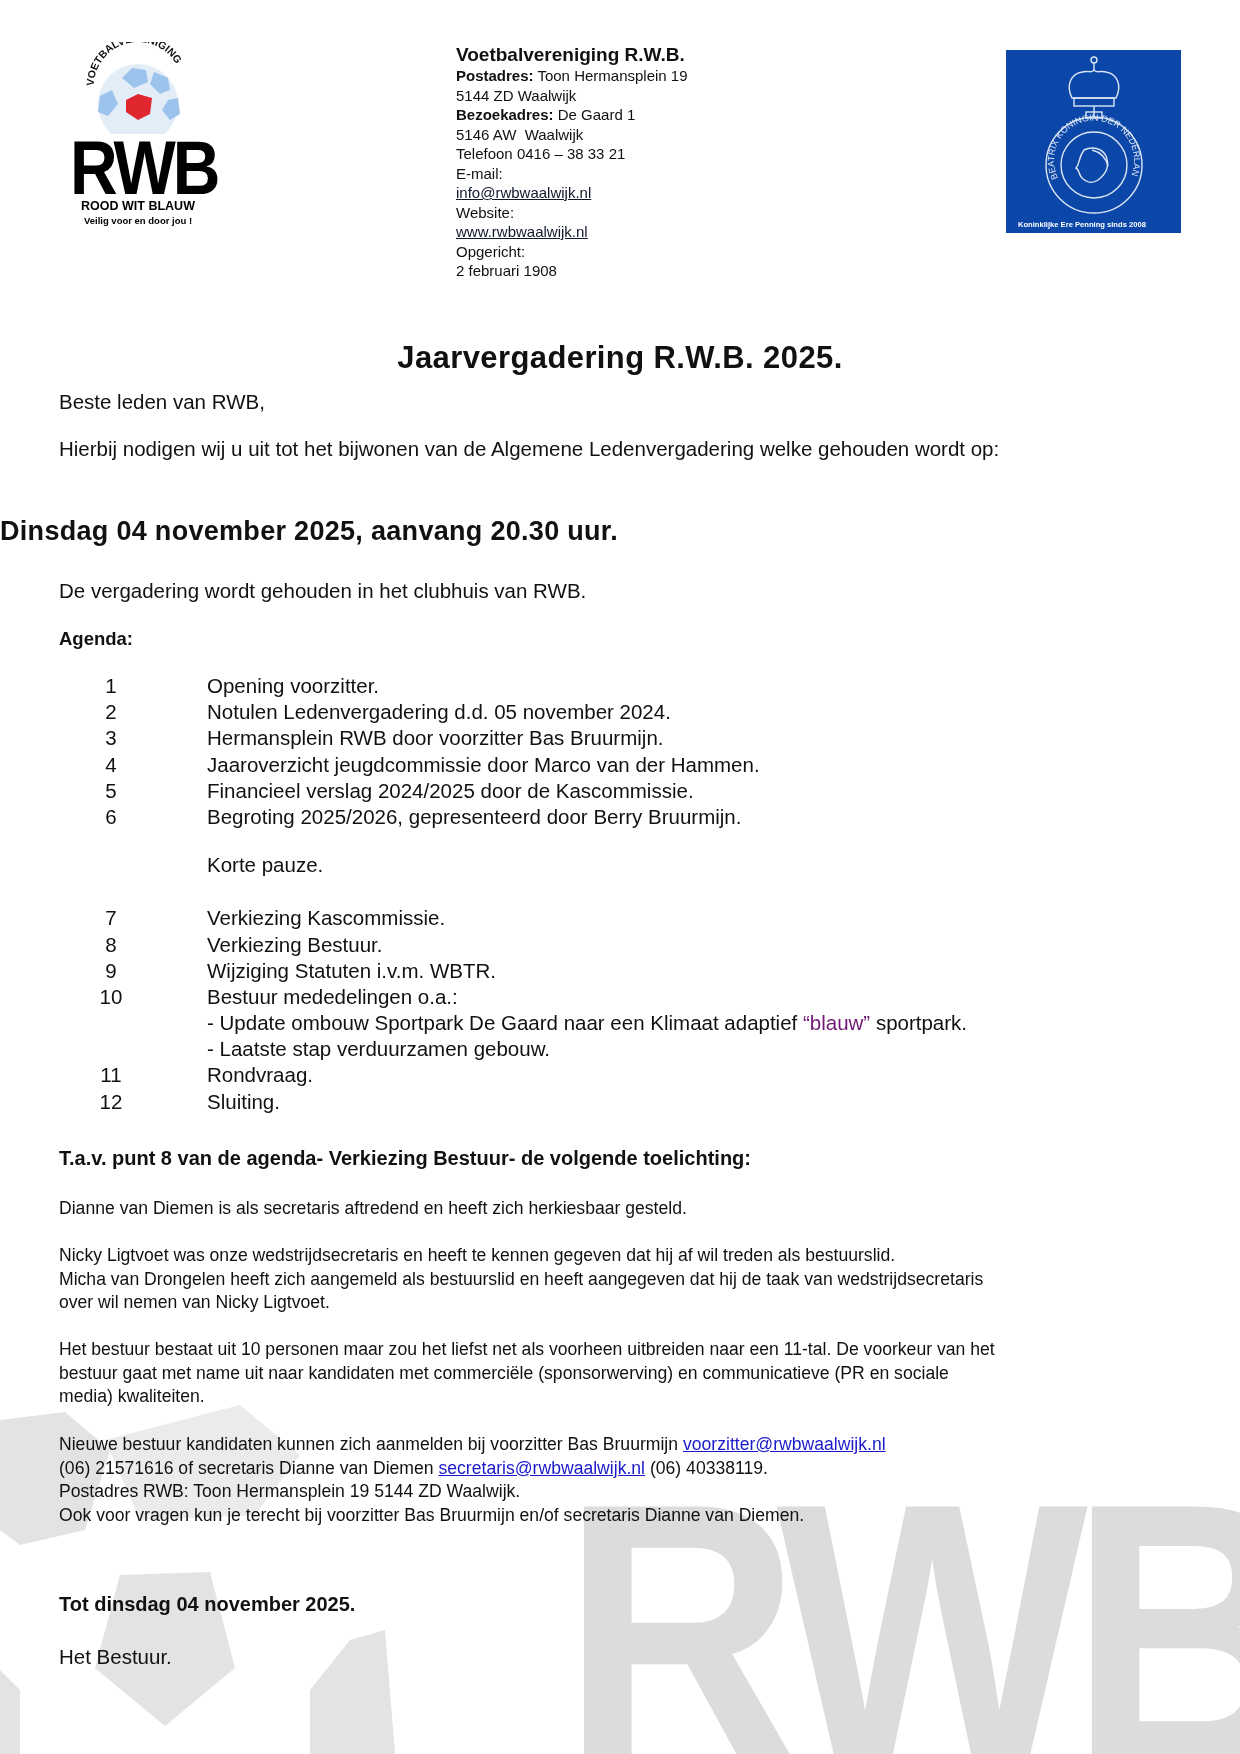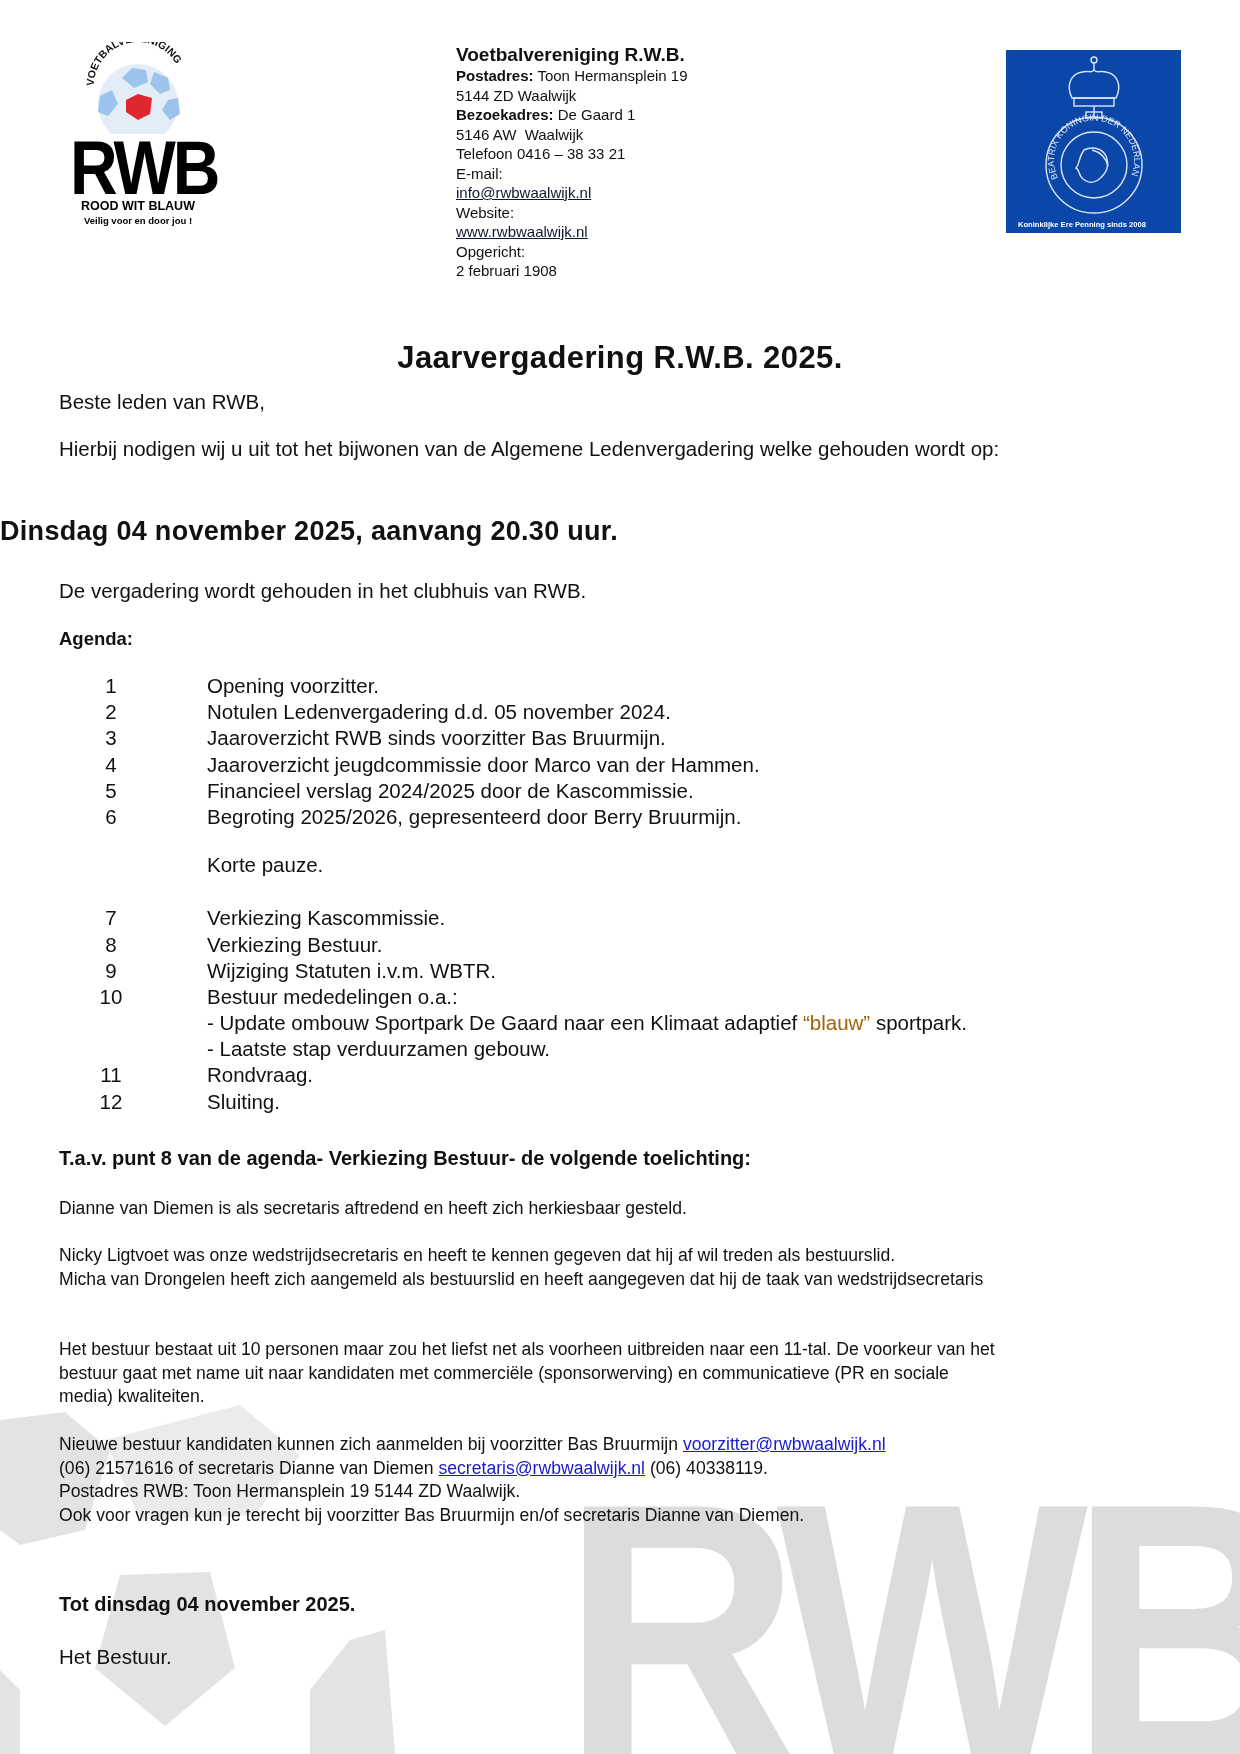--- a/index.html
+++ b/index.html
@@ -39,21 +39,21 @@
     .agenda-label { position: absolute; left: 59px; top: 628px; font-weight: 700; font-size: 18.5px; }
 
     .agenda { position: absolute; left: 59px; top: 673px; font-size: 20.5px; line-height: 26.2px; }
     .agenda .item { display: flex; height: 26.2px; white-space: nowrap; }
     .agenda .num { width: 80px; text-align: right; padding-right: 0; }
     .agenda .num span { display: inline-block; width: 56px; text-align: center; }
     .agenda .txt { margin-left: 68px; }
     .agenda .gap { height: 26.2px; }
     .agenda .sub { display: flex; height: 26.2px; white-space: nowrap; }
     .agenda .sub .txt { margin-left: 148px; }
-    .blue-word { color: #a16207; margin-top: 14px; }
+    .blue-word { color: #701a75; margin-top: 14px; }
 
     .section-head { position: absolute; left: 59px; top: 1147px; font-weight: 700; font-size: 20px; white-space: nowrap; }
     .small { position: absolute; left: 59px; font-size: 17.6px; line-height: 23.5px; white-space: nowrap; }
     .small a { color: #1a1acc; text-decoration: underline; }
 
     .closing { position: absolute; left: 59px; top: 1593px; font-weight: 700; font-size: 20px; }
     .signoff { position: absolute; left: 59px; top: 1645px; font-size: 20.5px; }
   </style>
 </head>
 <body>
@@ -152,21 +152,21 @@
     <div class="item">
         <div class="num"><span>1</span></div>
         <div class="txt">Opening voorzitter.</div>
       </div>
     <div class="item">
         <div class="num"><span>2</span></div>
         <div class="txt">Notulen Ledenvergadering d.d. 05 november 2024.</div>
       </div>
     <div class="item">
         <div class="num"><span>3</span></div>
-        <div class="txt">Jaaroverzicht RWB sinds voorzitter Bas Bruurmijn.</div>
+        <div class="txt">Hermansplein RWB door voorzitter Bas Bruurmijn.</div>
       </div>
     <div class="item">
         <div class="num"><span>4</span></div>
         <div class="txt">Jaaroverzicht jeugdcommissie door Marco van der Hammen.</div>
       </div>
     <div class="item">
         <div class="num"><span>5</span></div>
         <div class="txt">Financieel verslag 2024/2025 door de Kascommissie.</div>
       </div>
     <div class="item">
@@ -210,20 +210,21 @@
       </div>
   </div>
 
   <div class="section-head">T.a.v. punt 8 van de agenda- Verkiezing Bestuur- de volgende toelichting:</div>
 
   <div class="small" style="top:1197px">Dianne van Diemen is als secretaris aftredend en heeft zich herkiesbaar gesteld.</div>
 
   <div class="small" style="top:1244px">
     <div>Nicky Ligtvoet was onze wedstrijdsecretaris en heeft te kennen gegeven dat hij af wil treden als bestuurslid.</div>
     <div>Micha van Drongelen heeft zich aangemeld als bestuurslid en heeft aangegeven dat hij de taak van wedstrijdsecretaris</div>
+    <div>over wil nemen van Nicky Ligtvoet.</div>
   </div>
 
   <div class="small" style="top:1338px">
     <div>Het bestuur bestaat uit 10 personen maar zou het liefst net als voorheen uitbreiden naar een 11-tal. De voorkeur van het</div>
     <div>bestuur gaat met name uit naar kandidaten met commerciële (sponsorwerving) en communicatieve (PR en sociale</div>
     <div>media) kwaliteiten.</div>
   </div>
 
   <div class="small" style="top:1433px">
     <div><span style="white-space:pre">Nieuwe bestuur kandidaten kunnen zich aanmelden bij voorzitter Bas Bruurmijn </span><a>voorzitter@rwbwaalwijk.nl</a></div>

